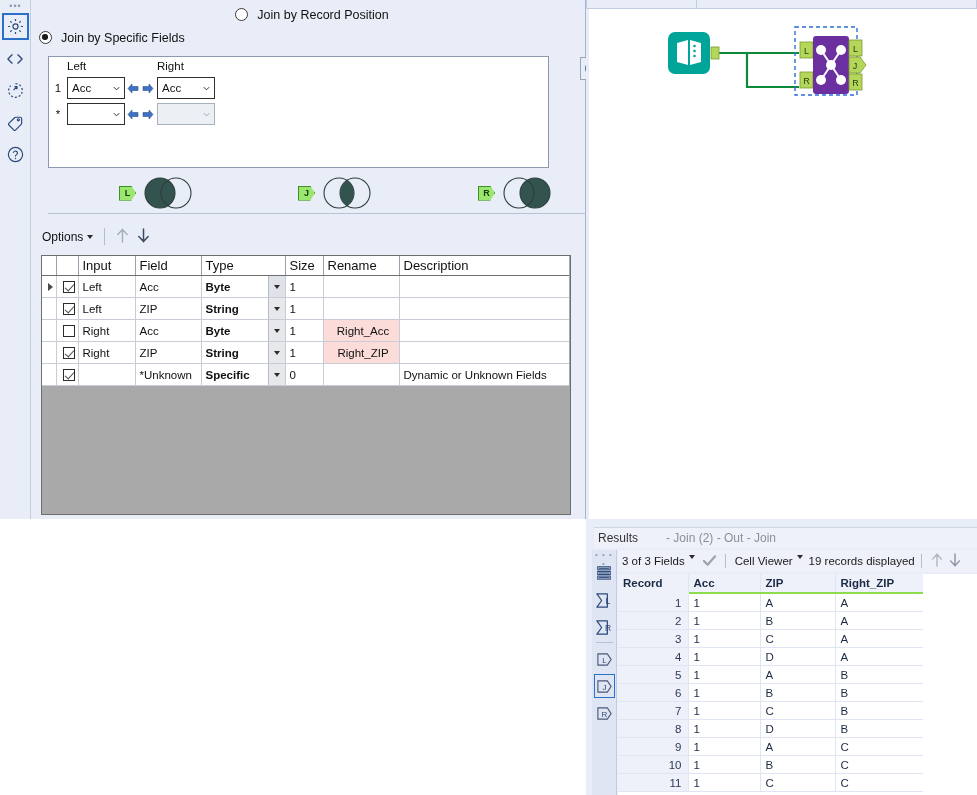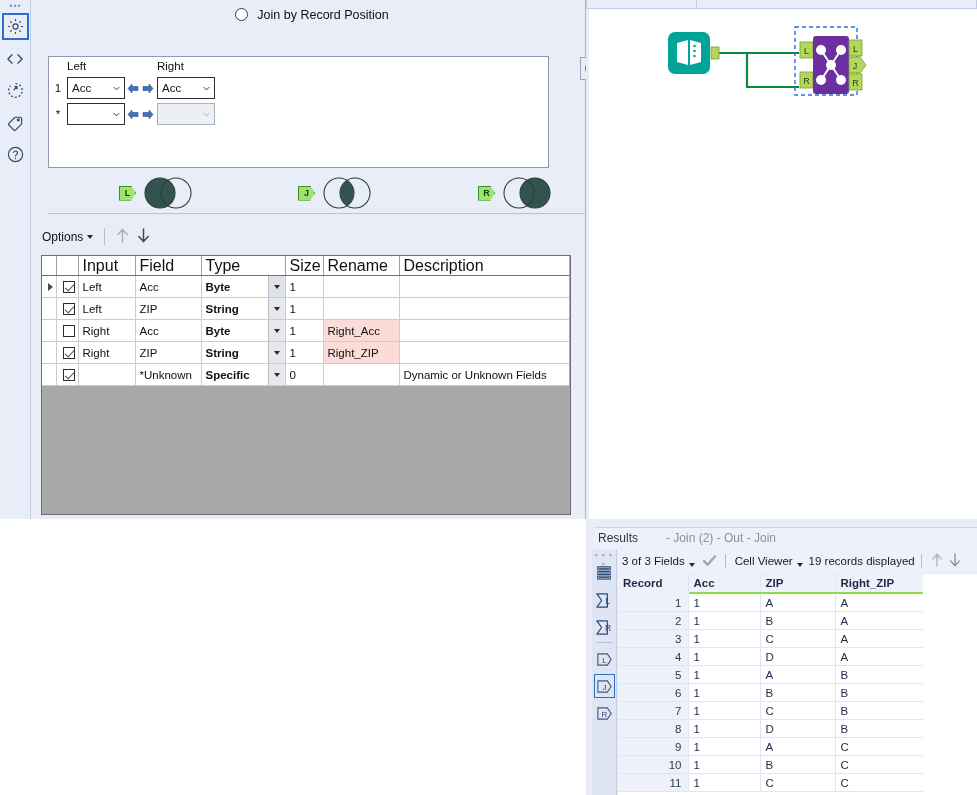--- a/index.html
+++ b/index.html
@@ -110,21 +110,21 @@
   #tip-text { font-size: 11.5px; color: #222; margin-left: 22px; }
 
   
   #grid-wrap {
     position: absolute; left: 41px; top: 255px; width: 530px; height: 260px;
     background: #a9a9a9; border: 1px solid #6f6f6f; box-sizing: border-box;
     overflow: hidden;
   }
   table#fields { border-collapse: collapse; width: 527px; background: #fff; table-layout: fixed; }
   table#fields th {
-    font-weight: normal; font-size: 16px; color: #111; text-align: left;
+    font-weight: normal; font-size: 13px; color: #111; text-align: left;
     height: 19px; padding: 0 0 0 4px; background: #fff;
     border-right: 1px solid #9aa0ad; border-bottom: 1px solid #6f6f6f;
   }
   table#fields td {
     height: 21px; font-size: 11.5px; color: #111; padding: 0 0 0 4px;
     border-right: 1px solid #c8ccd4; border-bottom: 1px solid #c8ccd4;
     background: #fff; overflow: hidden; white-space: nowrap;
   }
   tr.sel td { background: #0a78d4; color: #fff; border-right-color: #2f8ede; border-bottom-color: #0a78d4; }
   td.c-marker { width: 14px; padding: 0; text-align: center; }
@@ -141,21 +141,21 @@
     border: solid #4a4a4a; border-width: 0 1.8px 1.8px 0; transform: rotate(42deg);
   }
   td.c-type { position: relative; padding-right: 18px; font-weight: bold; }
   .type-drop {
     position: absolute; right: 0; top: 0; bottom: 0; width: 16px;
     background: #e6e8ec; border-left: 1px solid #b6bac4;
     display: flex; align-items: center; justify-content: center;
   }
   tr.sel .type-drop { background: #dfe3e9; }
   .dim { color: #9a9a9a; }
-  .rename-cell { background: #fbdcd8 !important; color: #141414; }
+  .rename-cell { background: #fbdcd8 !important; color: #141414; text-align: center; }
   .tri { width: 0; height: 0; border-left: 5px solid #4a4a4a;
          border-top: 4px solid transparent; border-bottom: 4px solid transparent;
          display: inline-block; }
   .caret-dn { width: 0; height: 0; border-top: 4px solid #2b2b2b;
               border-left: 3.5px solid transparent; border-right: 3.5px solid transparent;
               display: inline-block; }
 
   
   #canvas-area {
     position: absolute; left: 586px; top: 0; width: 391px; height: 519px;
@@ -191,21 +191,21 @@
     display: flex; align-items: center; justify-content: center; box-sizing: border-box;
   }
   .res-btn.active { border: 1.5px solid #2a6fc9; }
   .res-div { width: 17px; height: 1px; background: #b7c0d6; margin: 3px auto 4px auto; }
 
   #res-toolbar {
     position: absolute; left: 32px; top: 31px; right: 0; height: 22px;
     display: flex; align-items: center; font-size: 11.5px; color: #1a1a1a;
     background: #eef1f9;
   }
-  .tb-item { display: flex; align-items: flex-end; gap: 4px; padding: 0 4px; }
+  .tb-item { display: flex; align-items: flex-start; gap: 4px; padding: 0 4px; }
 
   #res-table-wrap {
     position: absolute; left: 32px; top: 55px; right: 0; bottom: 0;
     overflow: hidden; background: #ffffff;
   }
   table#res { border-collapse: collapse; table-layout: fixed; width: 305px; }
   table#res th {
     font-size: 11.5px; color: #1b2a44; font-weight: bold; text-align: left;
     height: 18px; padding: 0 0 0 5px; background: #eef1f9;
     border-bottom: 2px solid #8ddc4e; border-right: 1px solid #dfe5f2;
@@ -268,20 +268,24 @@
           <circle cx="12" cy="17" r="0.9" fill="#2d4a7a" stroke="none"></circle>
         </svg>
       </div>
     </div>
 
     <div id="config-body">
 
       <div class="radio-row" style="margin-top:3px;justify-content:center;">
         <span class="radio"></span>
         <span class="radio-label">Join by Record Position</span>
+      </div>
+      <div class="radio-row">
+        <span class="radio checked"></span>
+        <span class="radio-label">Join by Specific Fields</span>
       </div>
 
       <div id="join-box">
         <table id="join-grid">
           <tbody>
               <tr>
             <td class="jg-head" style="width:18px"></td>
             <td class="jg-head" style="width:58px">Left</td>
             <td class="jg-head" style="width:32px"></td>
             <td class="jg-head" style="width:58px; border-right:none;">Right</td>

